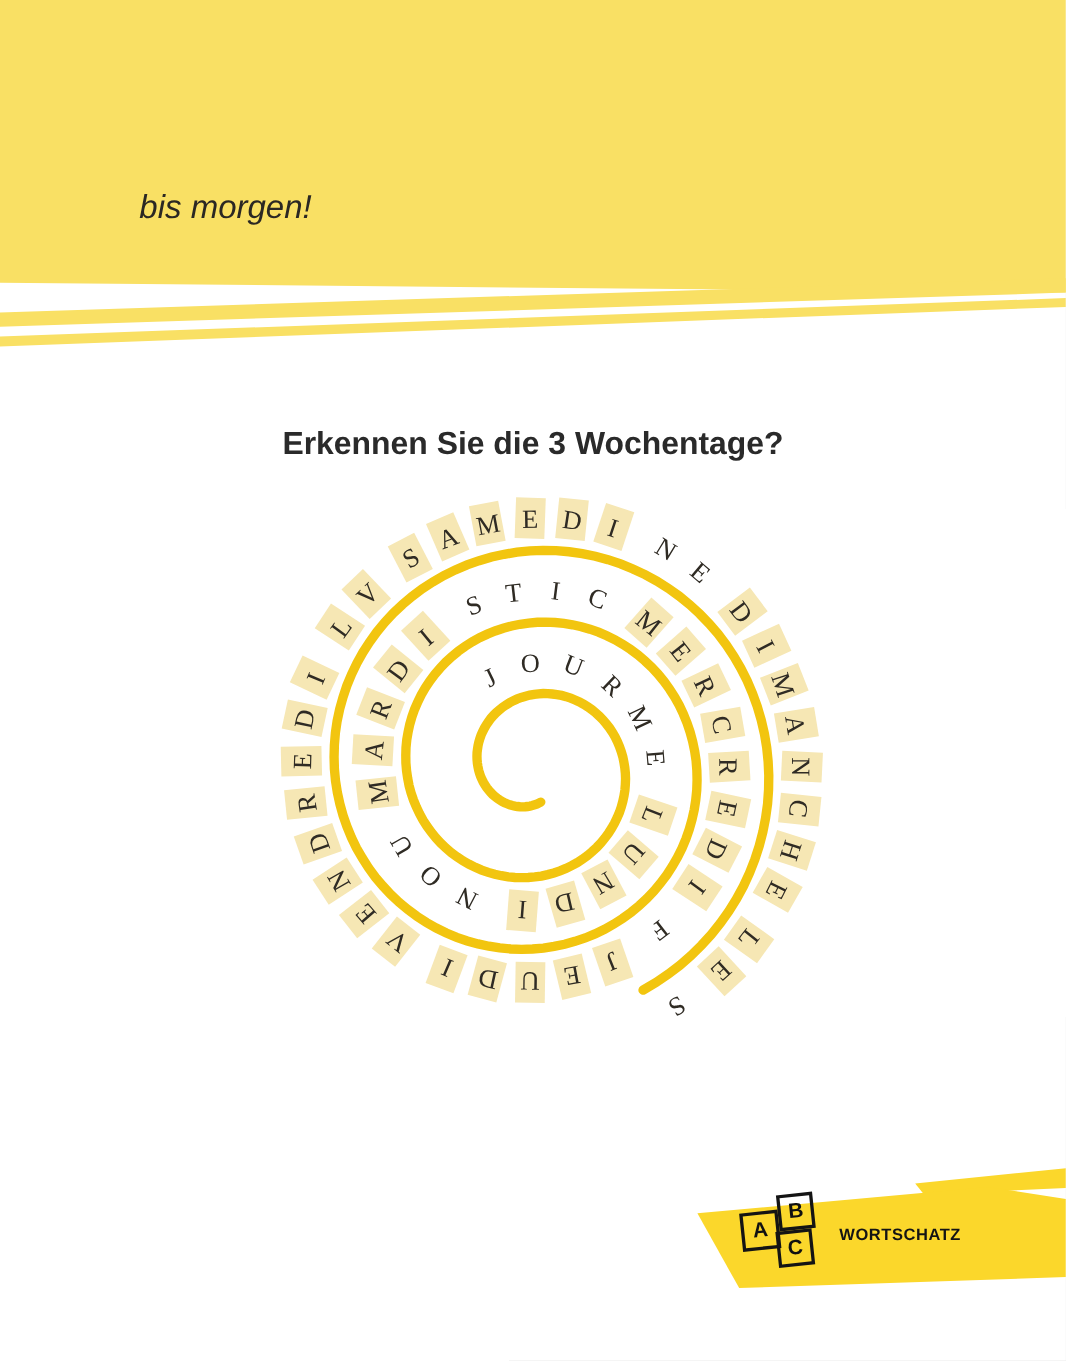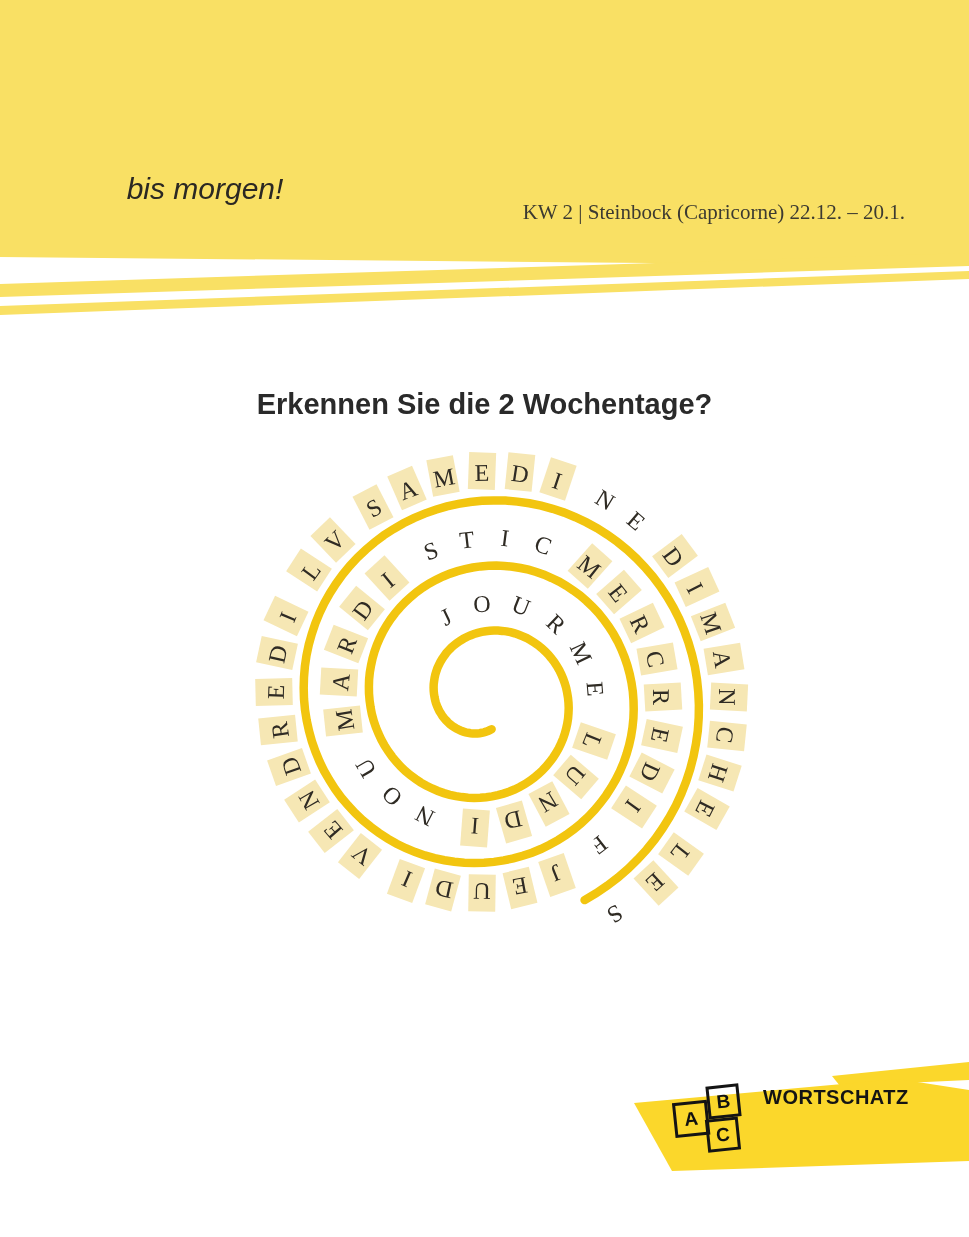--- a/index.html
+++ b/index.html
@@ -50,41 +50,40 @@
   .abc-box {
     position:absolute; border:3px solid #141414; display:flex;
     align-items:center; justify-content:center;
     font-weight:800; color:#111; font-size:19px; background:transparent;
   }
   .abc-a { left:0;  top:13px; width:29px; height:29px; }
   .abc-b { left:35px; top:0;  width:27px; height:27px; }
   .abc-c { left:31px; top:33px; width:27px; height:27px; }
 
   .badge-label {
-    position:absolute; left:763px; top:1086px; width:200px;
-    font-size:20px; font-weight:800; letter-spacing:0.5px; color:#141414;
+    position:absolute; left:763px; top:1114px; width:200px;
+    font-size:15px; font-weight:800; letter-spacing:0.5px; color:#141414;
   }
 </style>
 </head>
 <body>
 
 <div class="page">
 
   <svg class="bg">
     <polygon points="0,0 969,0 969,266 0,257" fill="#f9e064"></polygon>
     <polygon points="0,284 969,253 969,266 0,297" fill="#f9e064"></polygon>
     <polygon points="0,306 969,271 969,279 0,315" fill="#f9e064"></polygon>
     <polygon points="832,1076 969,1062 969,1080 840,1086" fill="#fbd72b"></polygon>
     <polygon points="634,1103 898,1079 969,1090 969,1161 672,1171" fill="#fbd72b"></polygon>
   </svg>
 
   <div class="header-phrase2">bis morgen!</div>
-  <div class="calendar-line">KW 2 | Steinbock (Capricorne) 22.12. – 20.1.</div>
-
-  <div class="question">Erkennen Sie die 2 Wochentage?</div>
+
+  <div class="question">Erkennen Sie die 3 Wochentage?</div>
 
   <div id="spiral">
 
   <div class="tile" style="left: 593.627px; top: 741.376px; background: rgb(246, 231, 180); transform: translate(-50%, -50%) rotate(108.767deg);"></div>
       <div class="tile" style="left: 576.276px; top: 776.524px; background: rgb(246, 231, 180); transform: translate(-50%, -50%) rotate(130.705deg);"></div>
       <div class="tile" style="left: 548.559px; top: 804.172px; background: rgb(246, 231, 180); transform: translate(-50%, -50%) rotate(152.093deg);"></div>
       <div class="tile" style="left: 513.615px; top: 821.723px; background: rgb(246, 231, 180); transform: translate(-50%, -50%) rotate(163.977deg);"></div>
       <div class="tile" style="left: 475.022px; top: 827.768px; background: rgb(246, 231, 180); transform: translate(-50%, -50%) rotate(184.397deg);"></div>
       <div class="tile" style="left: 342.778px; top: 720.791px; background: rgb(246, 231, 180); transform: translate(-50%, -50%) rotate(263.896deg);"></div>
       <div class="tile" style="left: 339.047px; top: 682.081px; background: rgb(246, 231, 180); transform: translate(-50%, -50%) rotate(273.224deg);"></div>

